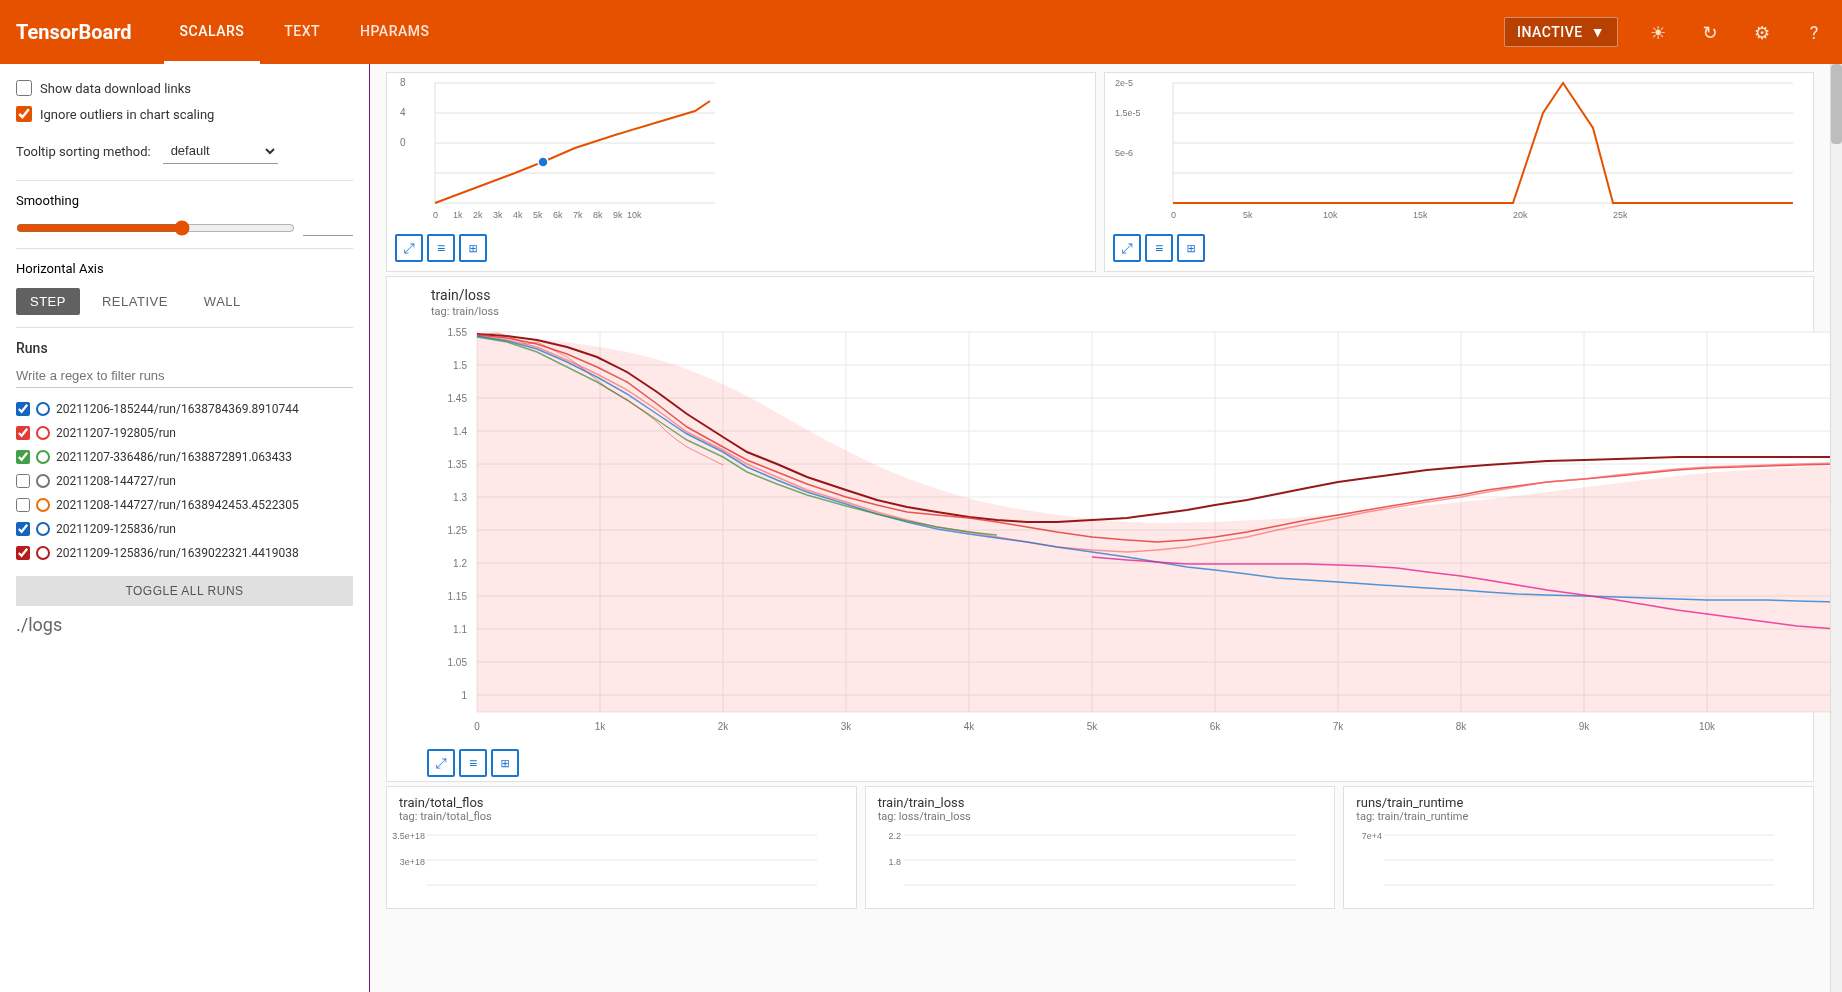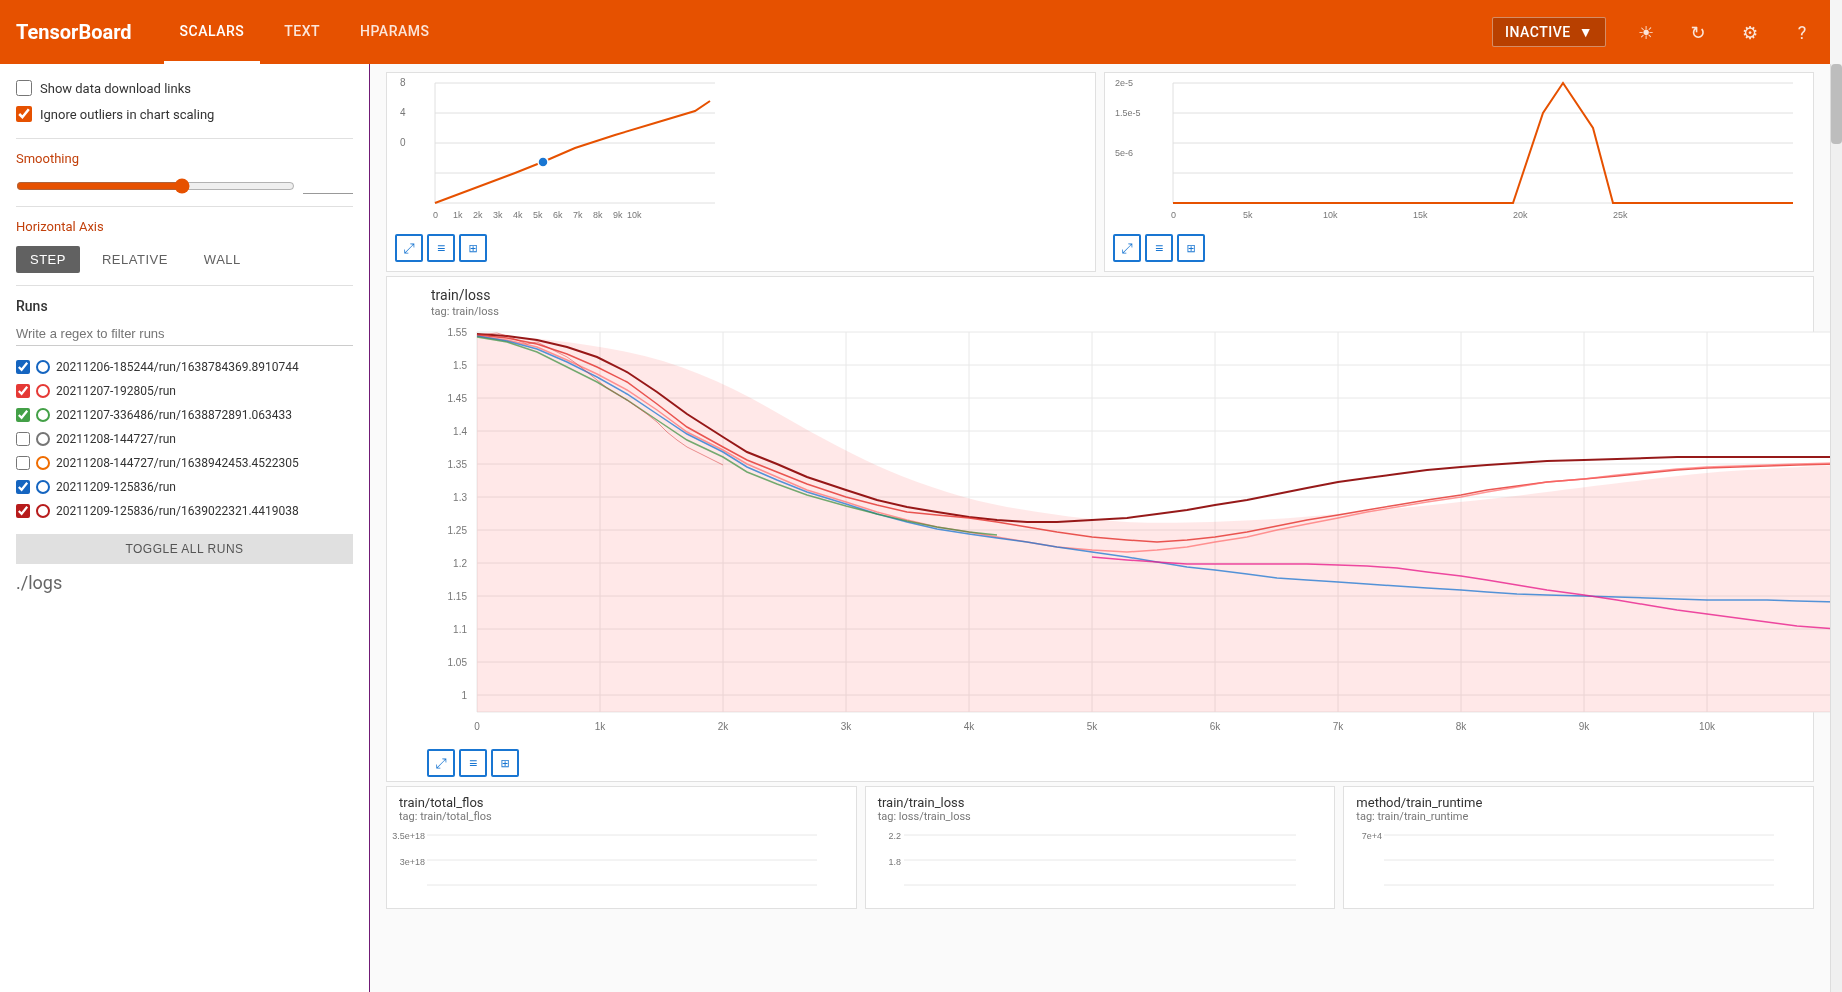--- a/index.html
+++ b/index.html
@@ -7,21 +7,21 @@
 
     
     .topnav {
       background: #E65100;
       height: 64px;
       display: flex;
       align-items: center;
       padding: 0 16px;
       color: white;
       position: fixed;
-      top: 0; left: 0; right: 12px;
+      top: 0; left: 0; right: 0;
       z-index: 100;
     }
     .topnav-logo {
       font-size: 20px;
       font-weight: bold;
       color: white;
       margin-right: 32px;
       white-space: nowrap;
     }
     .topnav-tabs {
@@ -127,21 +127,21 @@
       cursor: pointer;
       color: #333;
     }
     .divider {
       height: 1px;
       background: #e0e0e0;
       margin: 12px 0;
     }
     .section-label {
       font-size: 13px;
-      color: #c2410c;
+      color: #000000;
       margin-bottom: 12px;
       font-weight: 400;
     }
     .smoothing-row {
       display: flex;
       align-items: center;
       gap: 8px;
     }
     .smooth-slider {
       flex: 1;
@@ -370,20 +370,29 @@
       <div class="checkbox-row">
         <input type="checkbox" id="cb1" style="">
         <label for="cb1">Show data download links</label>
       </div>
       <div class="checkbox-row">
         <input type="checkbox" id="cb2" checked="" style="">
         <label for="cb2">Ignore outliers in chart scaling</label>
       </div>
     </div>
 
+    <div class="tooltip-row">
+      <span>Tooltip sorting method:</span>
+      <select class="tooltip-select">
+        <option>default</option>
+        <option>ascending</option>
+        <option>descending</option>
+        <option>nearest</option>
+      </select>
+    </div>
 
     <div class="divider"></div>
 
     <div class="section-label">Smoothing</div>
     <div class="smoothing-row">
       <input type="range" class="smooth-slider" min="0" max="1" step="0.01" value="0.6" style="">
       <input type="text" class="smooth-val" style="">
     </div>
 
     <div class="divider"></div>
@@ -636,21 +645,21 @@
           <text x="35" y="14" font-size="9" fill="#777" text-anchor="end">2.2</text>
           <text x="35" y="40" font-size="9" fill="#777" text-anchor="end">1.8</text>
           <line x1="38" y1="10" x2="430" y2="10" stroke="#e8e8e8"></line>
           <line x1="38" y1="35" x2="430" y2="35" stroke="#e8e8e8"></line>
           <line x1="38" y1="60" x2="430" y2="60" stroke="#e8e8e8"></line>
         </svg>
       </div>
 
       <div class="chart-card" style="flex:1; min-height:120px;">
         <div class="chart-title-area">
-          <div class="chart-title">method/train_runtime</div>
+          <div class="chart-title">runs/train_runtime</div>
           <div class="chart-tag">tag: train/train_runtime</div>
         </div>
         <svg width="440" height="80">
           <text x="38" y="14" font-size="9" fill="#777" text-anchor="end">7e+4</text>
           <line x1="40" y1="10" x2="430" y2="10" stroke="#e8e8e8"></line>
           <line x1="40" y1="35" x2="430" y2="35" stroke="#e8e8e8"></line>
           <line x1="40" y1="60" x2="430" y2="60" stroke="#e8e8e8"></line>
         </svg>
       </div>
     </div>

